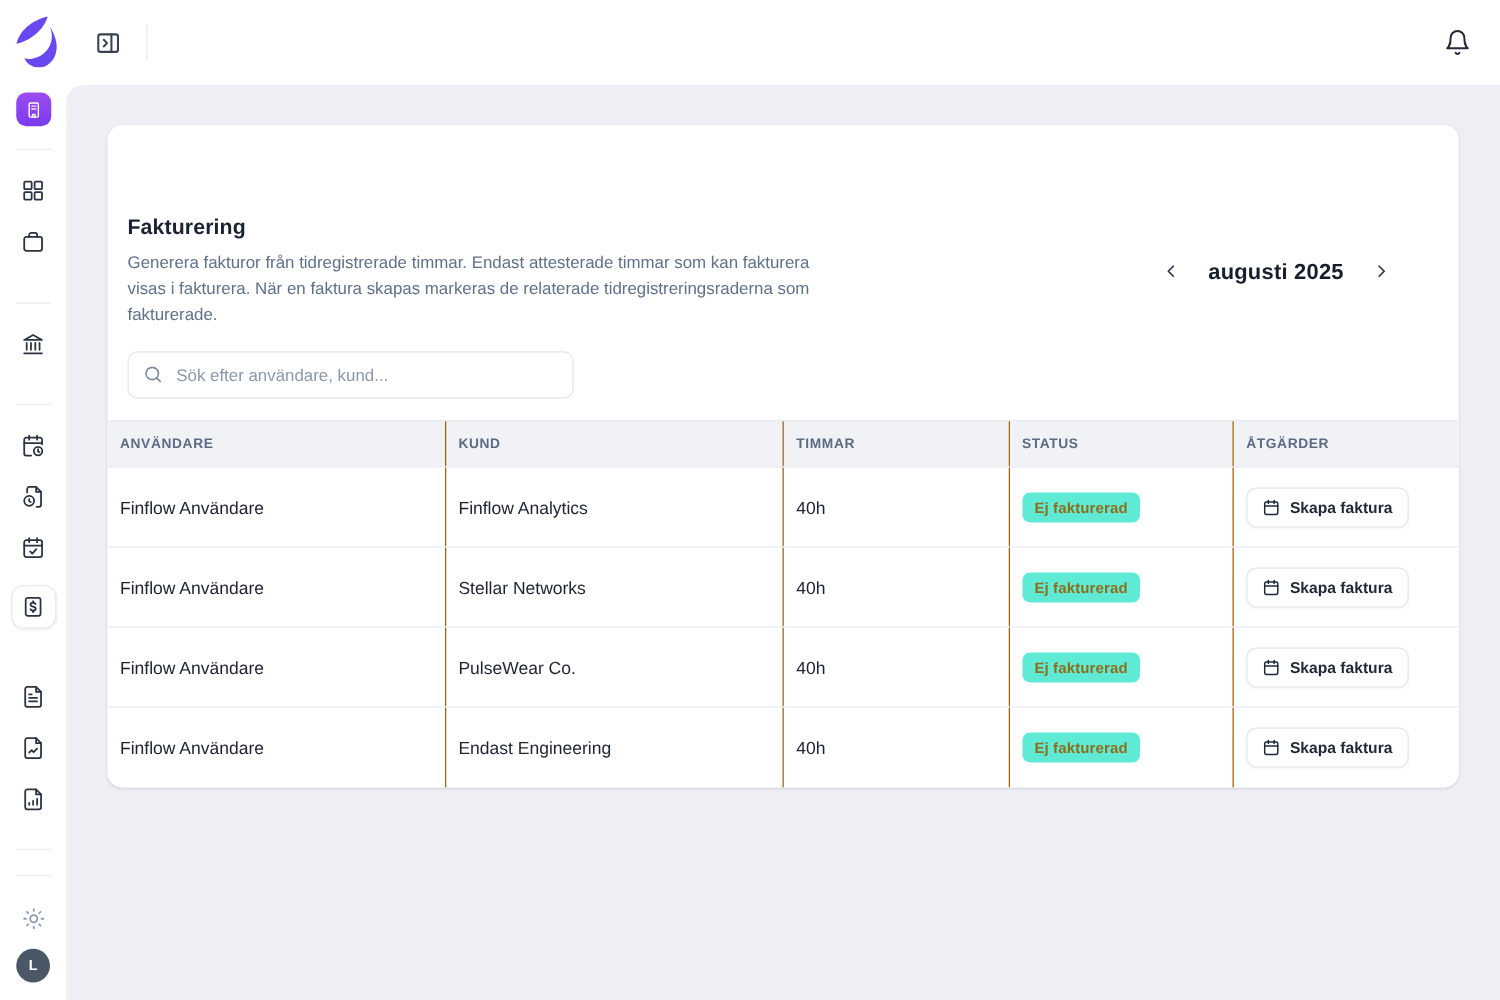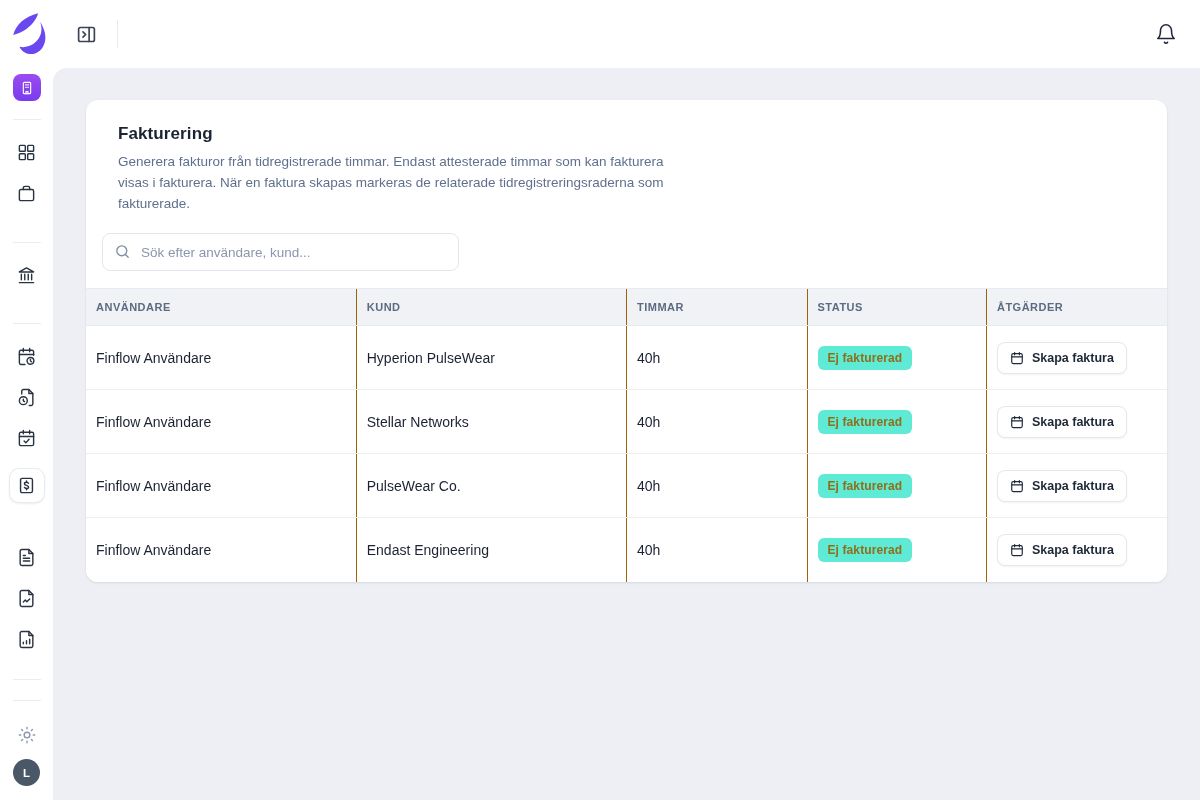--- a/index.html
+++ b/index.html
@@ -51,21 +51,21 @@
   
   .main {
     position:absolute; left:53px; top:68px; right:0; bottom:0;
     background:#edeff4; border-top-left-radius:14px;
   }
   .card {
     margin:32px 33px 0 33px; background:#ffffff; border-radius:12px;
     box-shadow:0 1px 3px rgba(16,24,40,.07), 0 1px 2px rgba(16,24,40,.04);
     overflow:hidden;
   }
-  .card-header { display:flex; justify-content:space-between; align-items:center; padding:24px 24px 0 32px; }
+  .card-header { display:flex; justify-content:space-between; align-items:center; padding:24px 24px 0 16px;margin-top:48px; }
   .card-title { font-size:17px; font-weight:700; color:#1b2333; letter-spacing:.1px; }
   .card-desc { margin-top:7px; max-width:555px; font-size:13.5px; line-height:21px; color:#5f708c; }
   .month-nav { display:flex; align-items:center; gap:18px; margin-right:26px; }
   .nav-chevron { background:none; border:none; cursor:pointer; color:#2c3648; display:flex; padding:4px; }
   .month-label { font-size:17.5px; font-weight:700; color:#161e2e; letter-spacing:.2px; }
 
   .search-wrap { margin:19px 16px 17px 16px; position:relative; width:357px; }
   .search-input {
     width:100%; height:38px; border:1px solid #e3e6ec; border-radius:8px; background:#ffffff;
     padding:0 12px 0 38px; font-size:13.5px; color:#27324a; font-family:"Liberation Sans", sans-serif;
@@ -270,20 +270,37 @@
   </button>
 </header>
 
 <main class="main">
   <section class="card">
 
     <div class="card-header">
       <div>
         <h1 class="card-title">Fakturering</h1>
         <p class="card-desc">Generera fakturor från tidregistrerade timmar. Endast attesterade timmar som kan fakturera visas i fakturera. När en faktura skapas markeras de relaterade tidregistreringsraderna som fakturerade.</p>
+      </div>
+      <div class="month-nav">
+        <button class="nav-chevron">
+          <span style="display:flex;">
+            <svg width="16" height="16" viewBox="0 0 24 24" fill="none" stroke="currentColor" stroke-width="2.1" stroke-linecap="round" stroke-linejoin="round">
+                <path d="m14.5 6-6 6 6 6"></path>
+              </svg>
+          </span>
+        </button>
+        <span class="month-label">augusti 2025</span>
+        <button class="nav-chevron">
+          <span style="display:flex;">
+            <svg width="16" height="16" viewBox="0 0 24 24" fill="none" stroke="currentColor" stroke-width="2.1" stroke-linecap="round" stroke-linejoin="round">
+                <path d="m9.5 6 6 6-6 6"></path>
+              </svg>
+          </span>
+        </button>
       </div>
     </div>
 
     <div class="search-wrap">
       <span class="search-icon">
         <svg width="17" height="17" viewBox="0 0 24 24" fill="none" stroke="currentColor" stroke-width="1.9" stroke-linecap="round" stroke-linejoin="round">
           <circle cx="11" cy="11" r="7"></circle>
             <path d="m20 20-3.8-3.8"></path>
         </svg>
       </span>
@@ -303,21 +320,21 @@
             <th>Användare</th>
             <th>Kund</th>
             <th>Timmar</th>
             <th>Status</th>
             <th>Åtgärder</th>
           </tr>
       </thead>
       <tbody id="table-body">
   <tr>
     <td><span class="user-name">Finflow Användare</span></td>
-    <td><span class="customer-name">Hyperion PulseWear</span></td>
+    <td><span class="customer-name">Finflow Analytics</span></td>
     <td><span class="hours-value">40h</span></td>
     <td><span class="badge">Ej fakturerad</span></td>
     <td>
       <button class="action-btn">
         <span style="display:flex;">
           <svg width="14" height="14" viewBox="0 0 24 24" fill="none" stroke="currentColor" stroke-width="2" stroke-linecap="round" stroke-linejoin="round">
             <rect x="3" y="4.5" width="18" height="17" rx="2.5"></rect>
                     <path d="M8 2.5v4M16 2.5v4M3 10h18"></path>
           </svg>
         </span>

